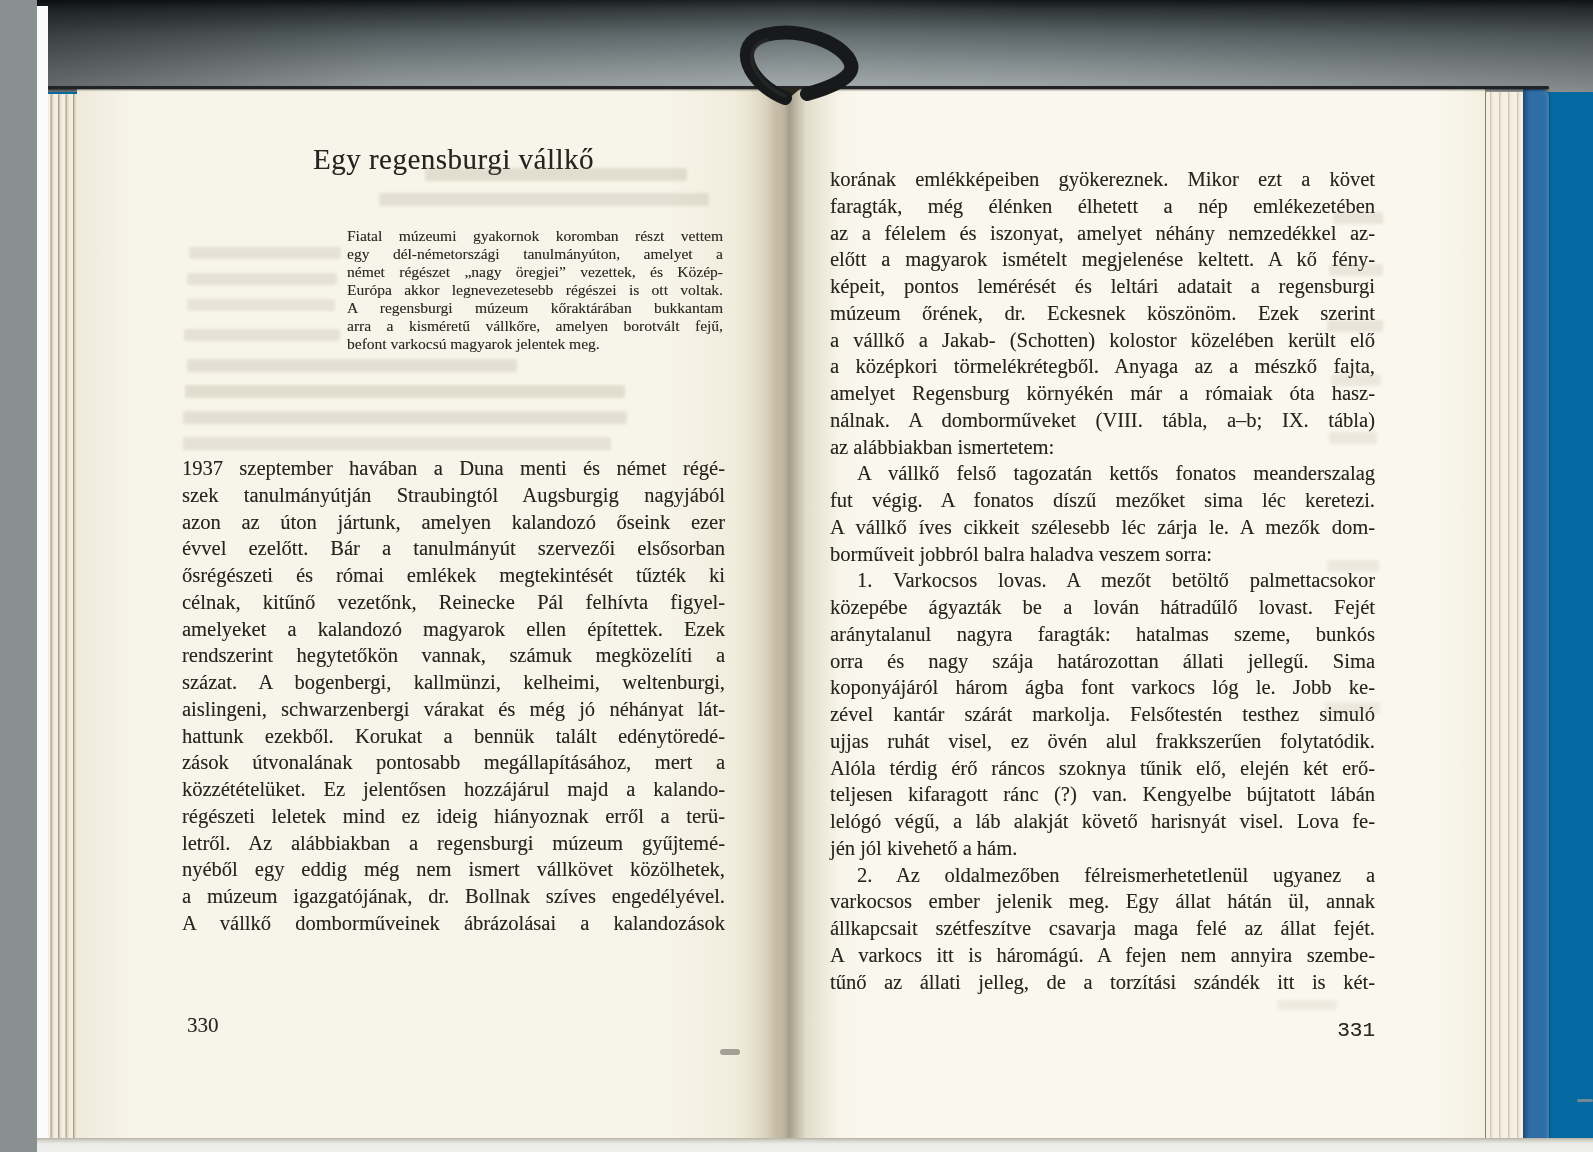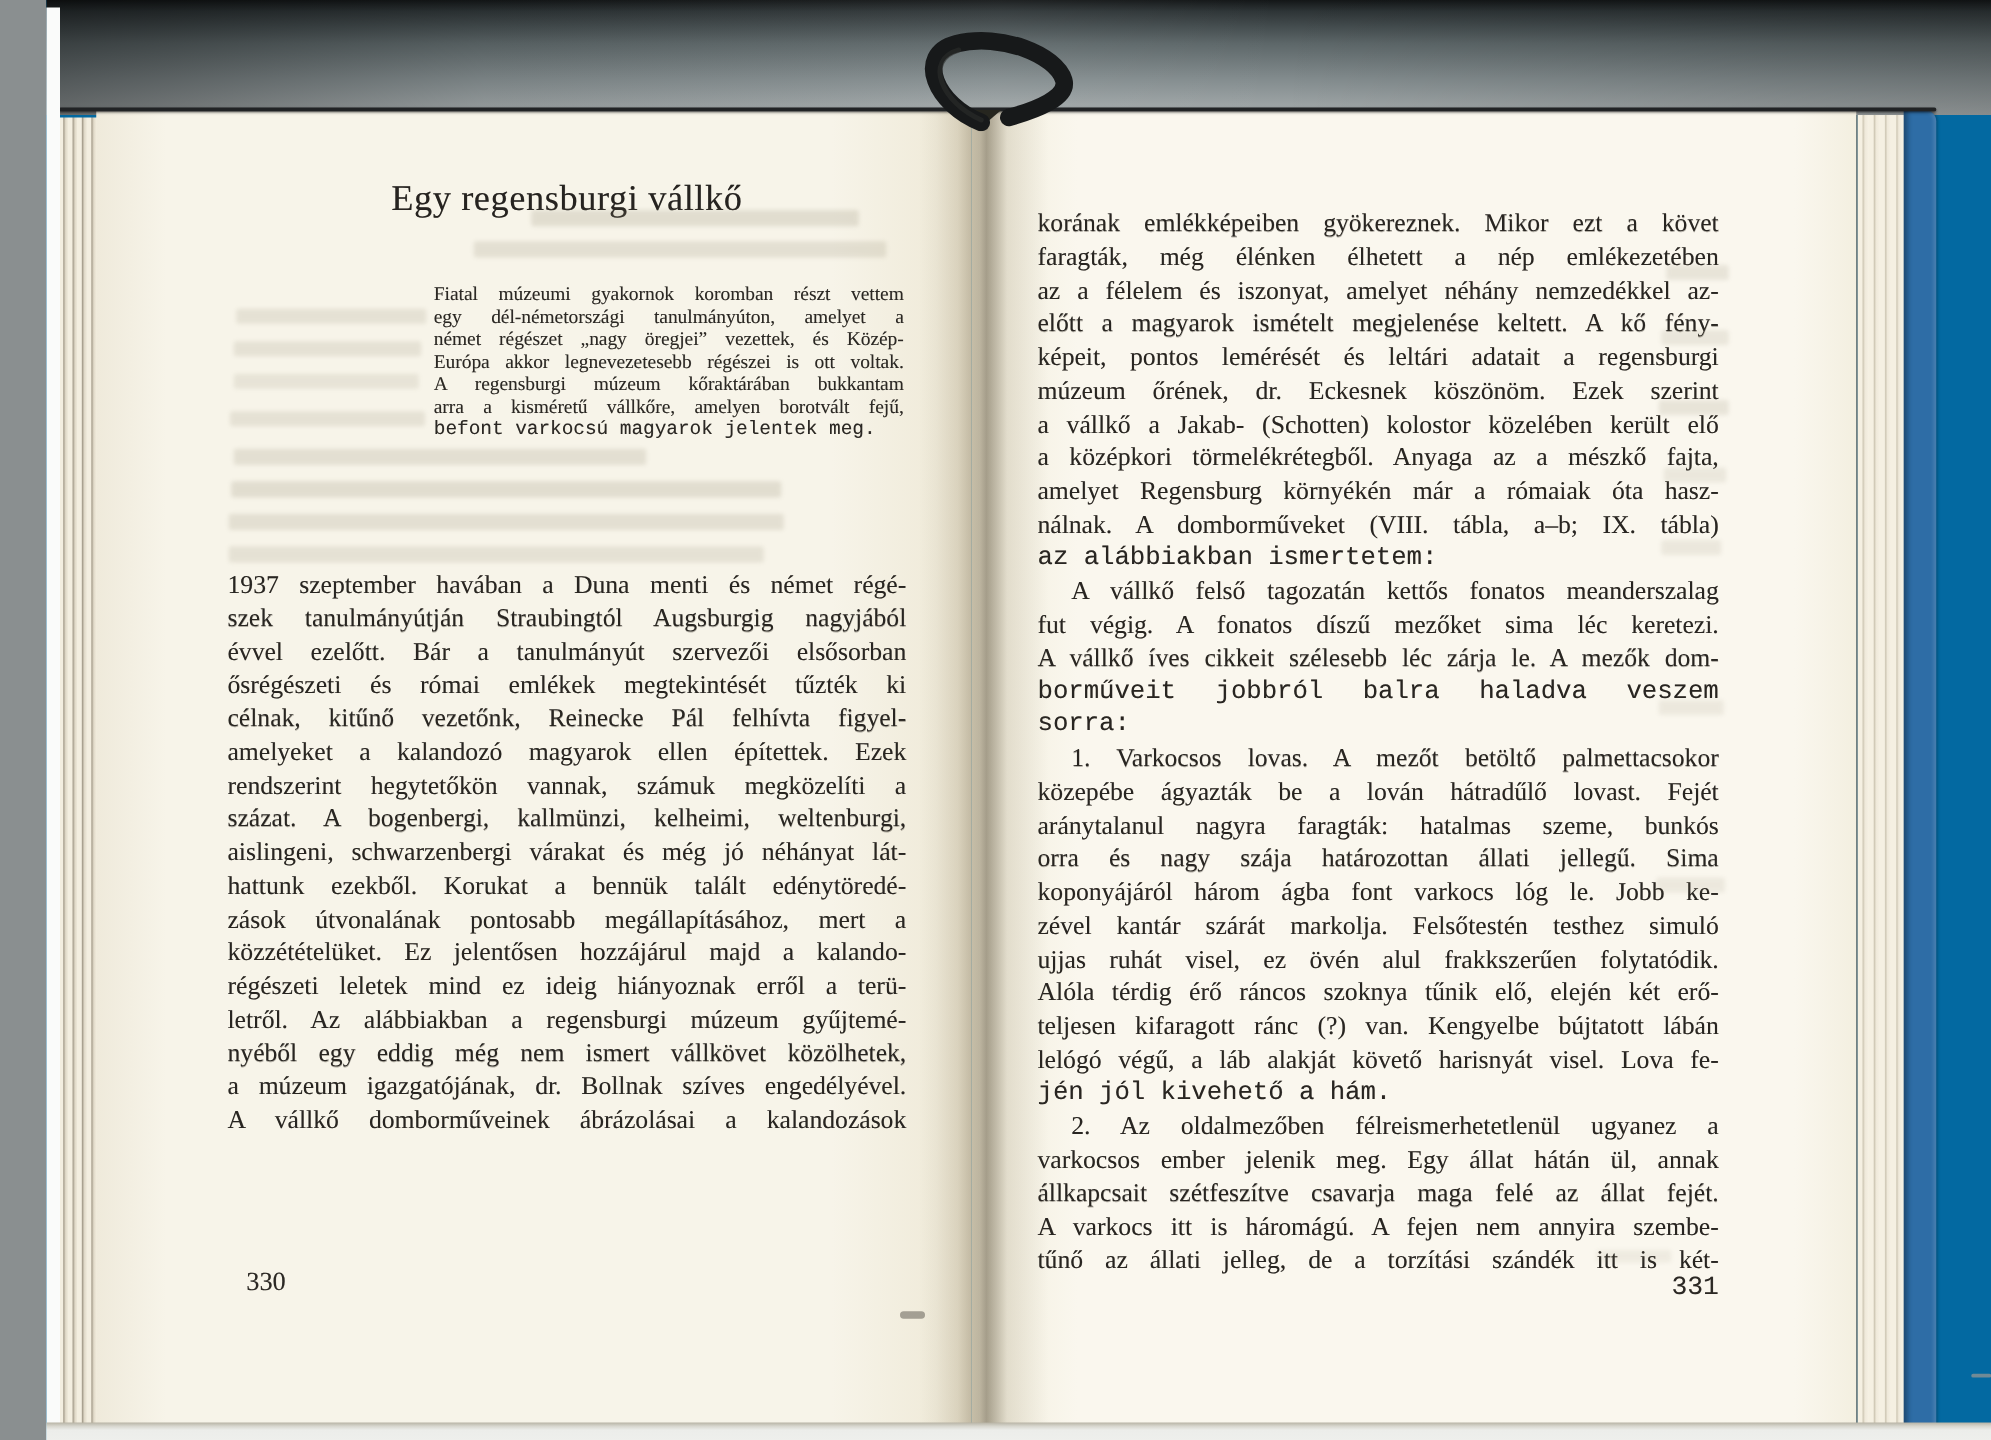--- a/index.html
+++ b/index.html
@@ -63,27 +63,27 @@
     font-size:15.5px; line-height:17.95px; color:#2b2824;
     text-shadow:.2px .2px 0 rgba(45,40,32,.35);
   }
   .body-col{
     position:absolute; left:105px; top:366px; width:543px;
     font-size:20.5px; line-height:26.75px; color:#282521;
     text-shadow:.2px .2px 0 rgba(45,40,32,.35);
   }
   .right-col{left:53px; top:77px; width:545px;}
   .tline{text-align:justify; text-align-last:justify;}
-  .tline.last{text-align-last:left;font-family:Liberation Mono, monospace;}
+  .tline.last{text-align-last:left;}
   .tline.ind{text-indent:27px;}
   .pagenum{
     position:absolute; font-size:21px; color:#2b2824;
     text-shadow:.2px .2px 0 rgba(45,40,32,.35);
   }
-  .pn-left{left:120px; top:924px;text-align:right;}
+  .pn-left{left:110px; top:924px;text-align:right;}
   .pn-right{left:53px; top:930px; width:545px; text-align:right;font-family:Liberation Mono, monospace;}
   
   .ribbon{position:absolute; left:652px; top:20px; width:205px; height:85px; z-index:5;}
   
   .bottom-strip{
     position:absolute; left:0; top:1138px; width:1593px; height:14px; z-index:6;
     background:linear-gradient(180deg,#b7b3a5 0px,#d8d7cf 3px,#ecedea 6px,#eeefec 100%);
   }
   
   .ghost{position:absolute; z-index:3; background:#8d856d; filter:blur(1.5px); border-radius:2px; pointer-events:none;}
@@ -108,20 +108,21 @@
           <div class="tline">egy dél-németországi tanulmányúton, amelyet a</div>
           <div class="tline">német régészet „nagy öregjei” vezettek, és Közép-</div>
           <div class="tline">Európa akkor legnevezetesebb régészei is ott voltak.</div>
           <div class="tline">A regensburgi múzeum kőraktárában bukkantam</div>
           <div class="tline">arra a kisméretű vállkőre, amelyen borotvált fejű,</div>
           <div class="tline last">befont varkocsú magyarok jelentek meg.</div>
         </div>
       <div class="body-col">
           <div class="tline">1937 szeptember havában a Duna menti és német régé-</div>
           <div class="tline">szek tanulmányútján Straubingtól Augsburgig nagyjából</div>
+          <div class="tline">azon az úton jártunk, amelyen kalandozó őseink ezer</div>
           <div class="tline">évvel ezelőtt. Bár a tanulmányút szervezői elsősorban</div>
           <div class="tline">ősrégészeti és római emlékek megtekintését tűzték ki</div>
           <div class="tline">célnak, kitűnő vezetőnk, Reinecke Pál felhívta figyel-</div>
           <div class="tline">amelyeket a kalandozó magyarok ellen építettek. Ezek</div>
           <div class="tline">rendszerint hegytetőkön vannak, számuk megközelíti a</div>
           <div class="tline">százat. A bogenbergi, kallmünzi, kelheimi, weltenburgi,</div>
           <div class="tline">aislingeni, schwarzenbergi várakat és még jó néhányat lát-</div>
           <div class="tline">hattunk ezekből. Korukat a bennük talált edénytöredé-</div>
           <div class="tline">zások útvonalának pontosabb megállapításához, mert a</div>
           <div class="tline">közzétételüket. Ez jelentősen hozzájárul majd a kalando-</div>

